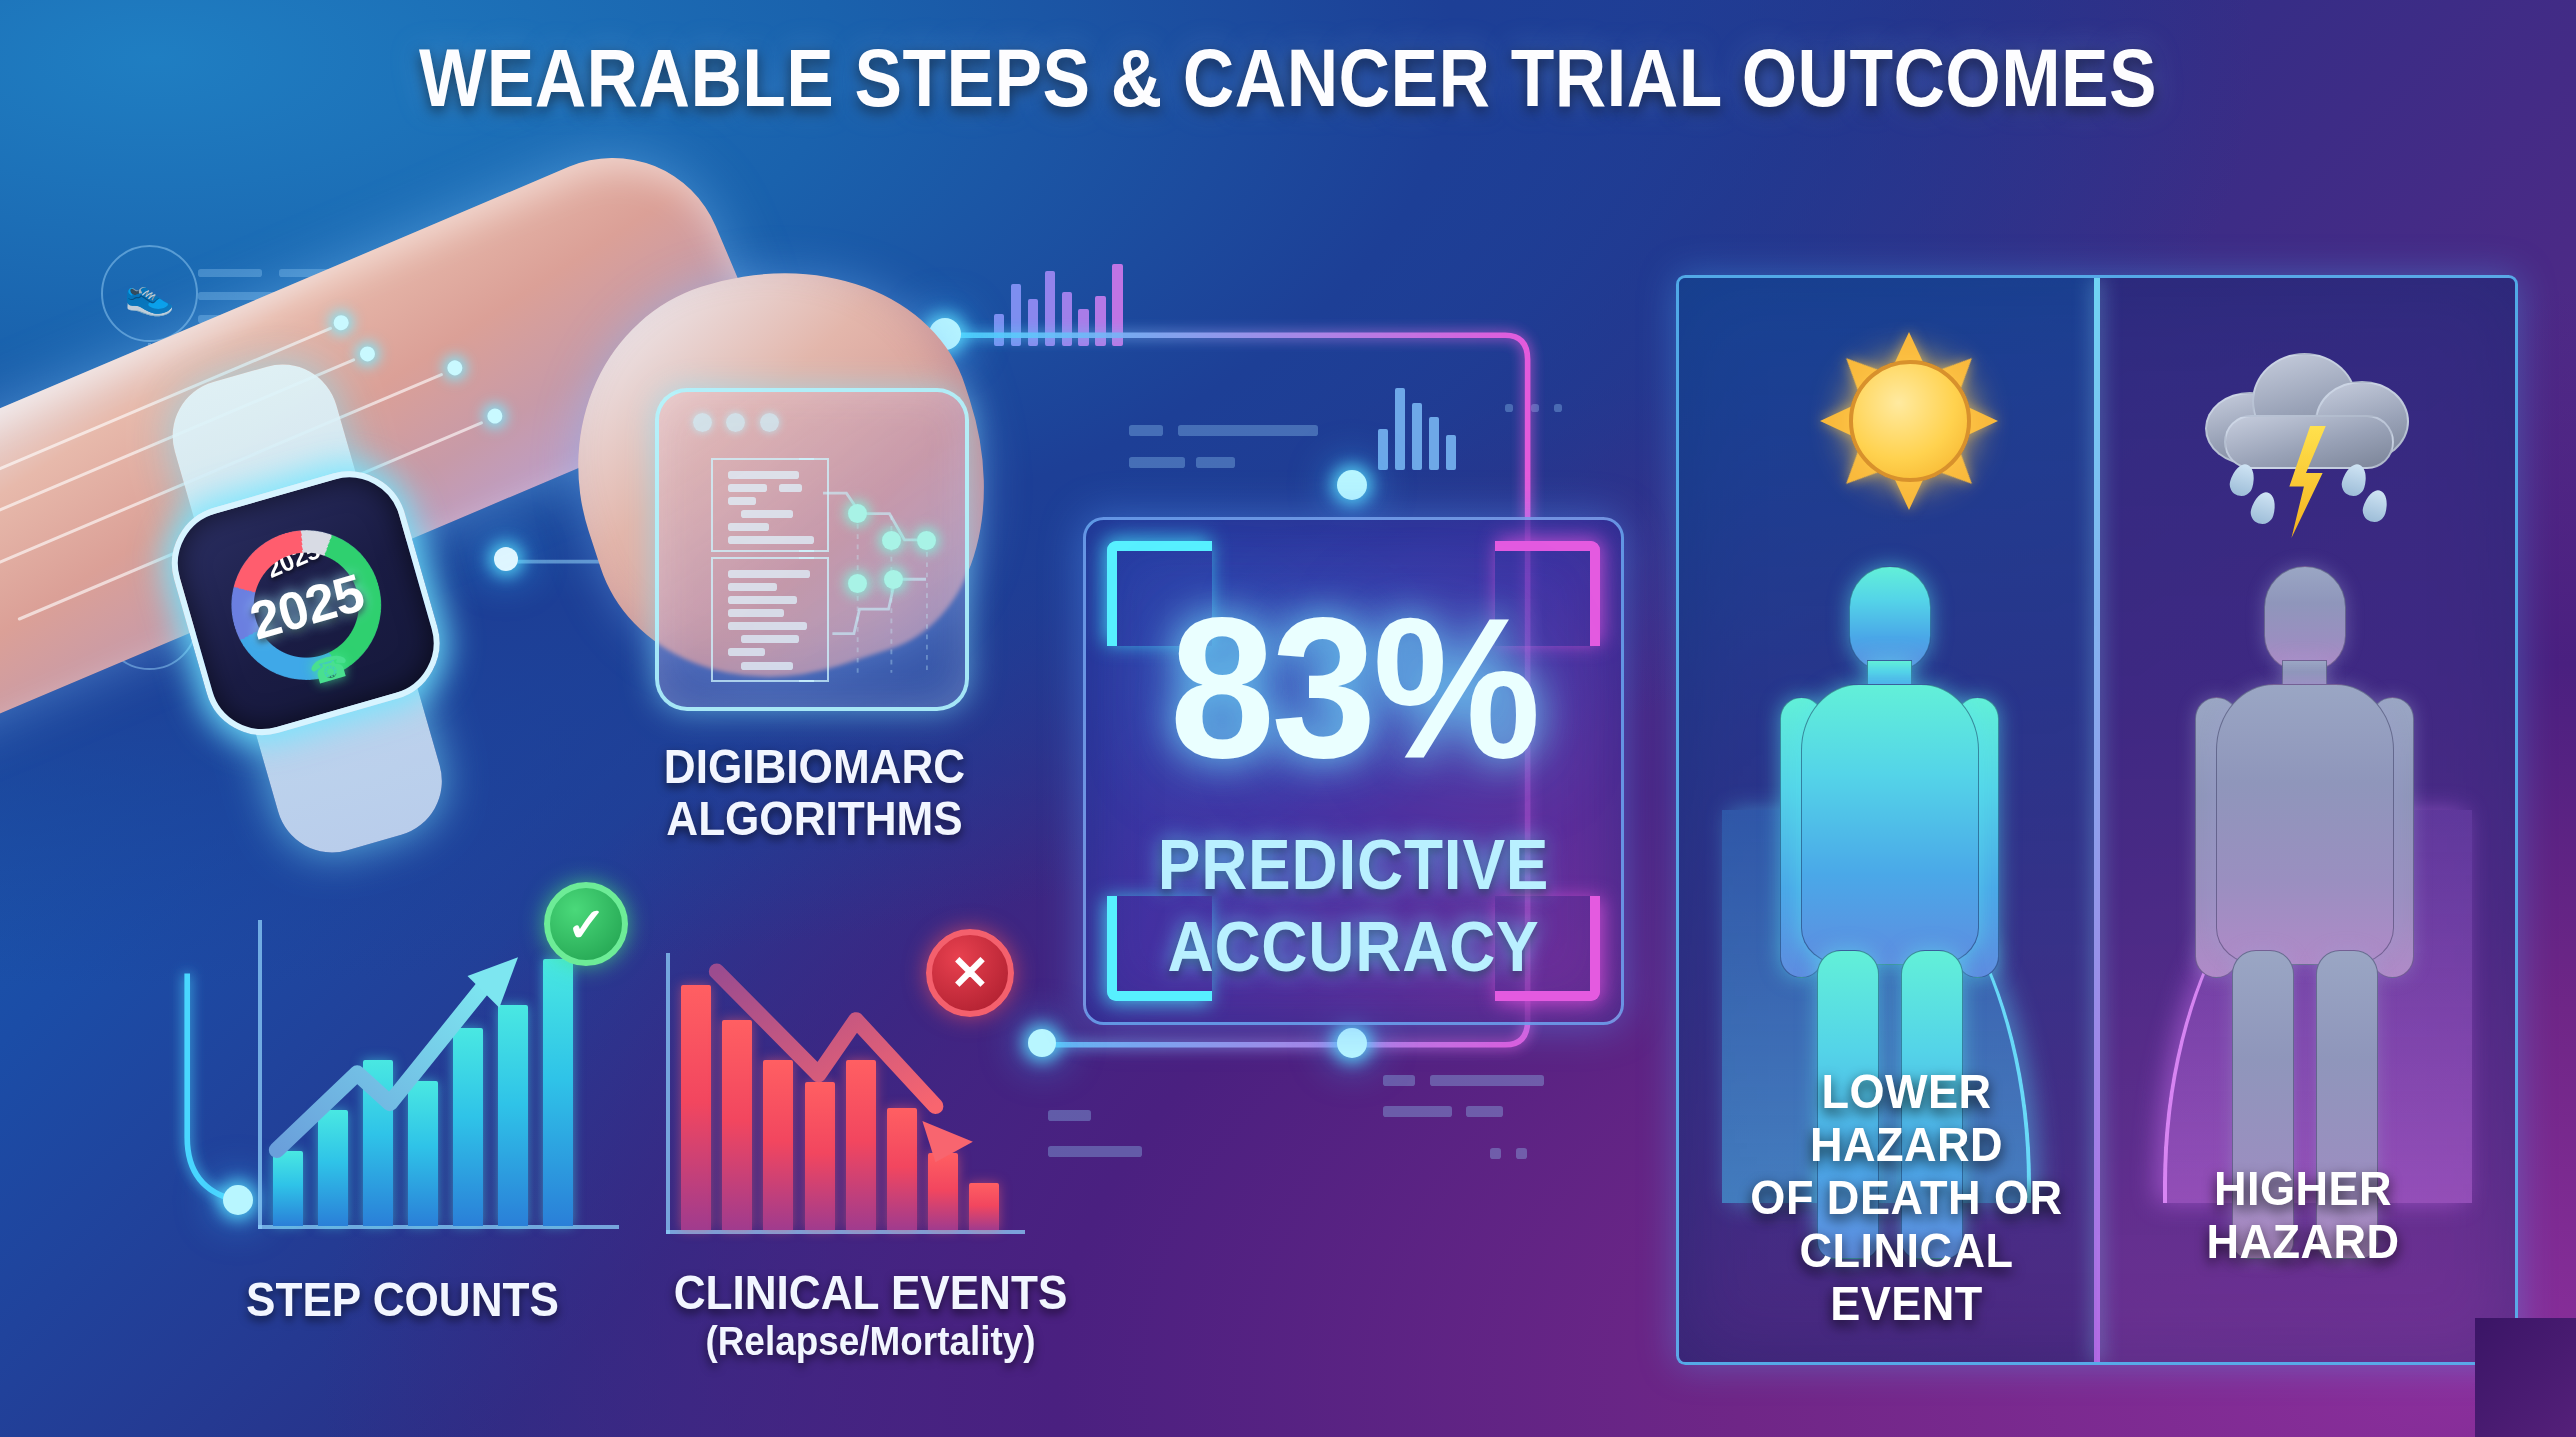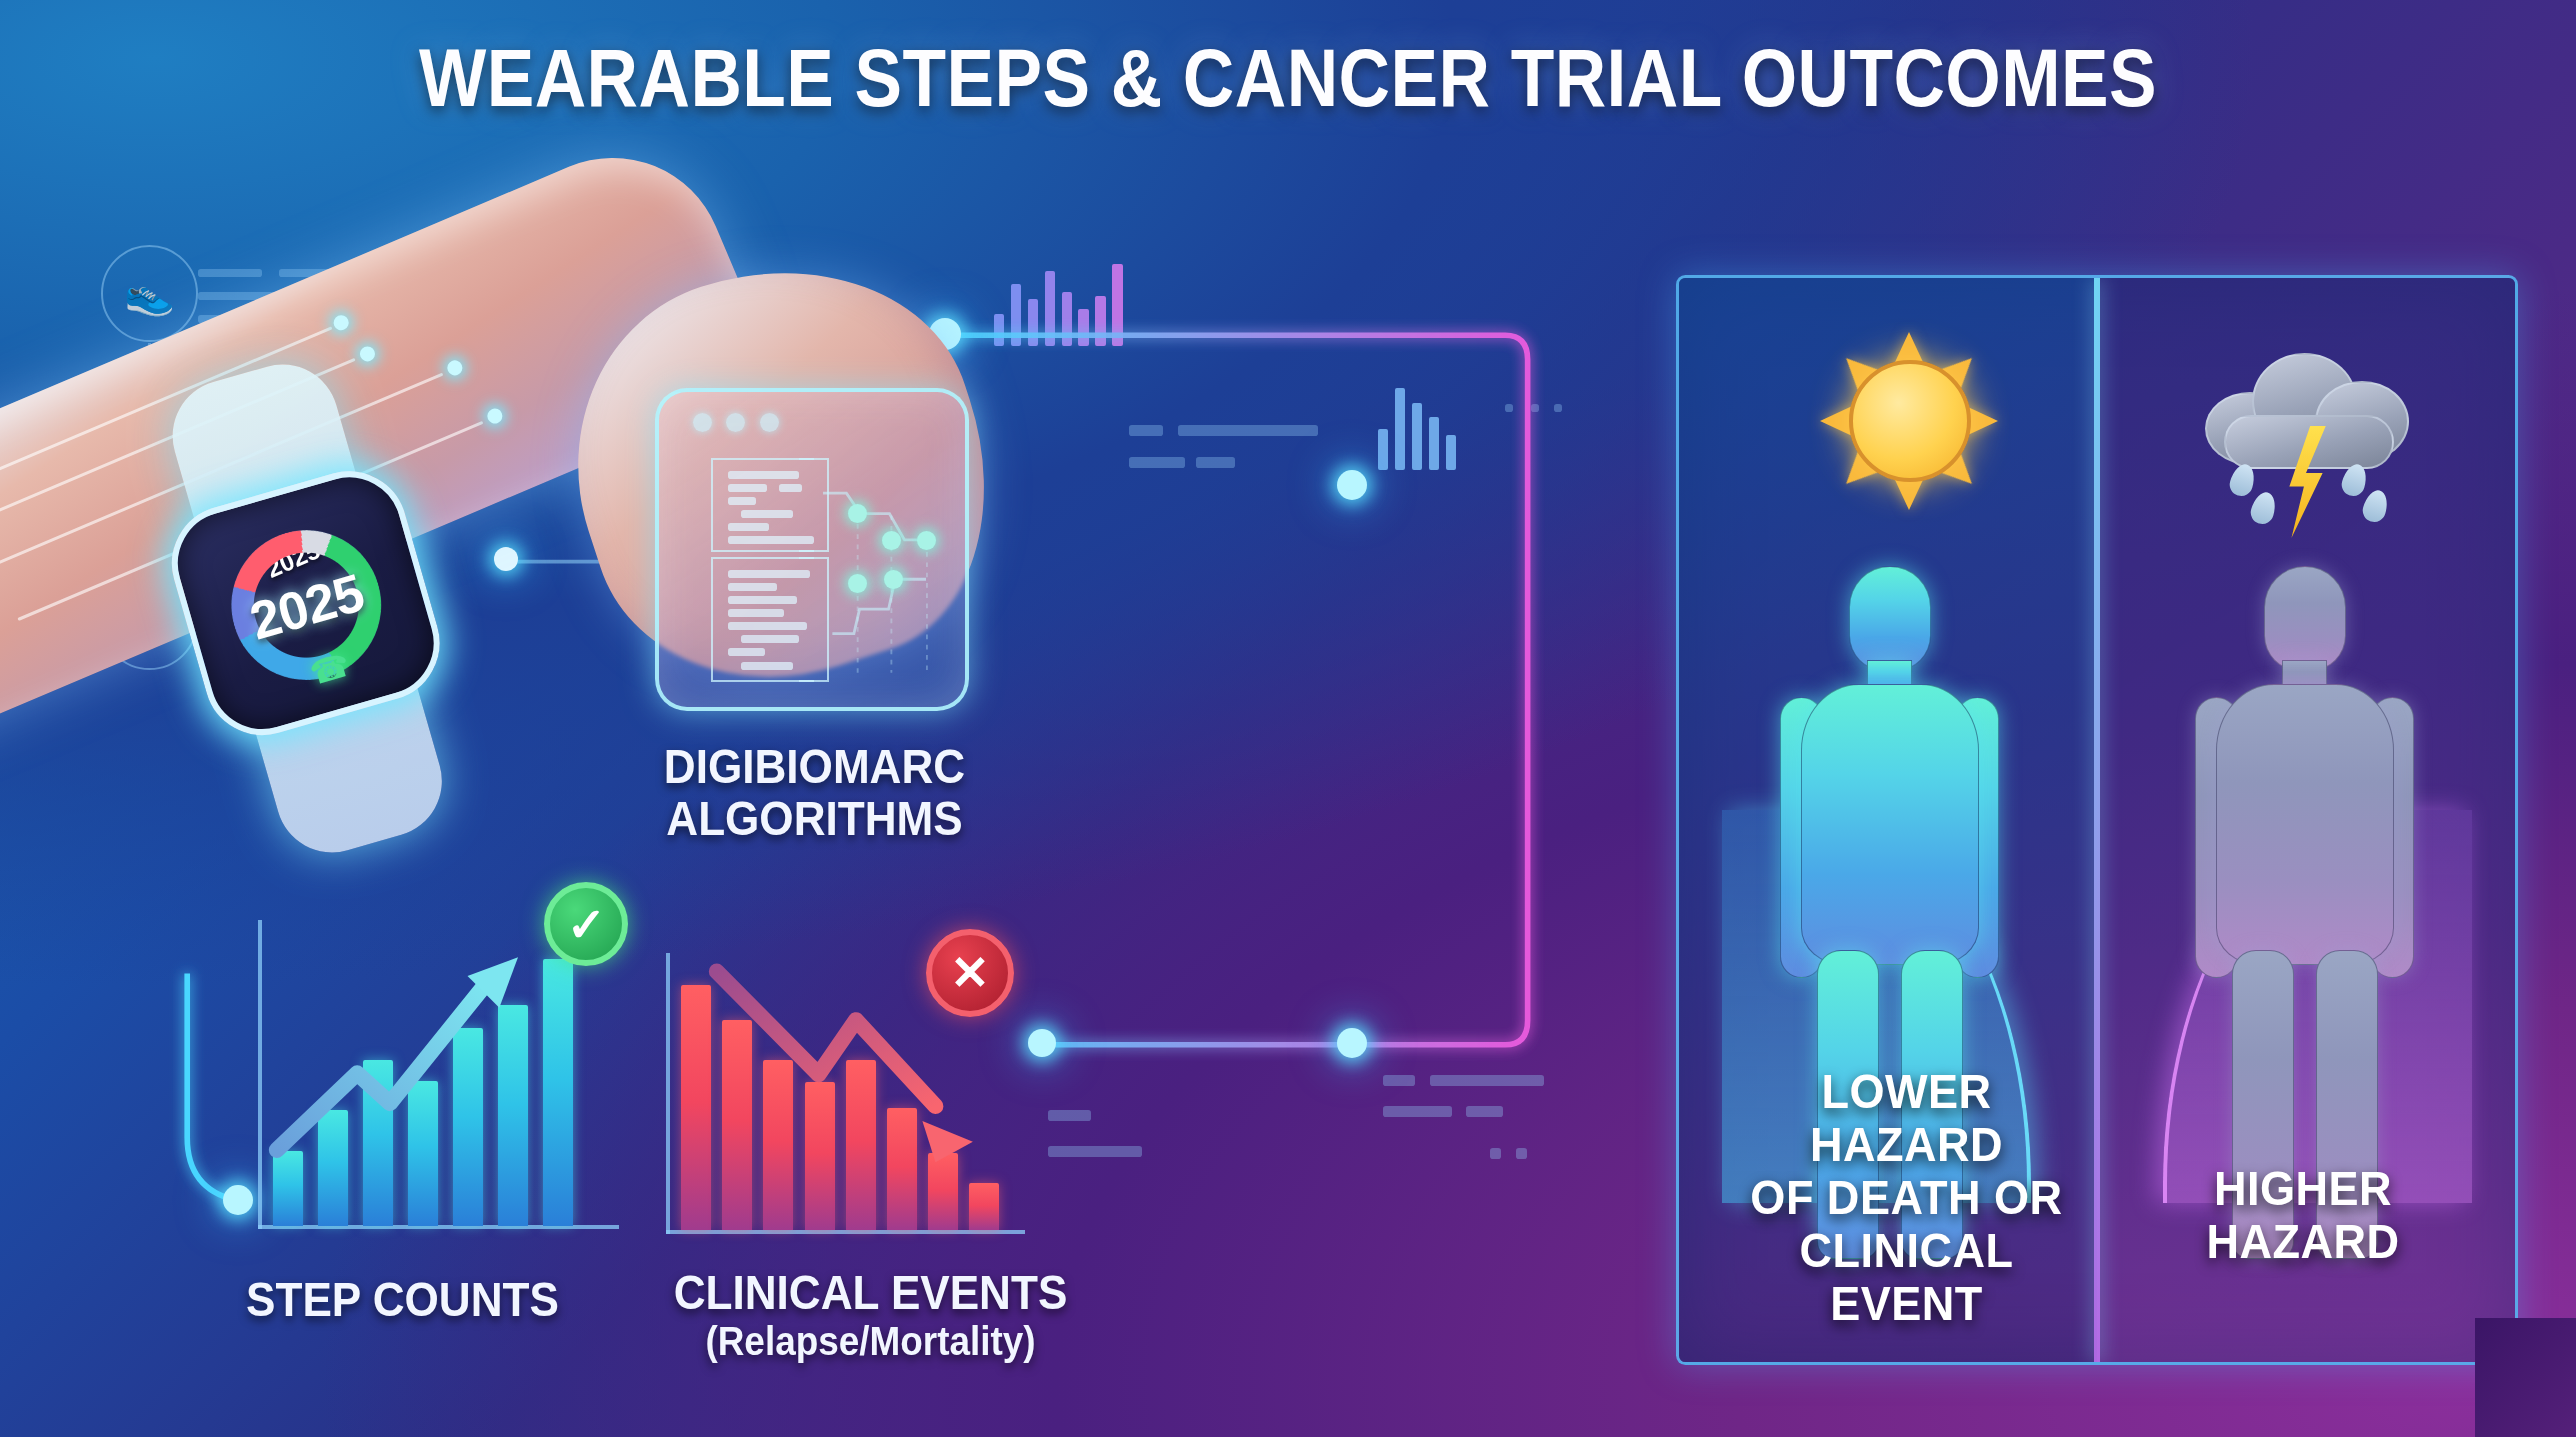--- a/index.html
+++ b/index.html
@@ -522,20 +522,29 @@
     </svg>
     <div class="badge badge-no" style="right:15px; top:-7.5px; width:88px; height:88px; font-size:47px;">
       <span>✕</span>
     </div>
   </div>
   <div class="caption" style="left:627px; top:1266px; width:487px; font-size:49px; line-height:1.08;">
     <div>CLINICAL EVENTS</div>
     <div style="font-size:41px;">(Relapse/Mortality)</div>
   </div>
 
+  <div id="stat-panel">
+    <div class="corner c-tl"></div>
+    <div class="corner c-tr"></div>
+    <div class="corner c-bl"></div>
+    <div class="corner c-br"></div>
+    <div id="stat-value">83%</div>
+    <div id="stat-l1">PREDICTIVE</div>
+    <div id="stat-l2">ACCURACY</div>
+  </div>
 
   <div id="outcome-panel">
     <div class="half half-l"></div>
     <div class="half half-r"></div>
     <div class="divider"></div>
     <div class="swoosh swoosh-l"></div>
     <div class="swoosh swoosh-r"></div>
 
     <div class="sun" style="left:142px; top:54px;">
       <div class="ray" style="transform:rotate(0deg);"></div>

